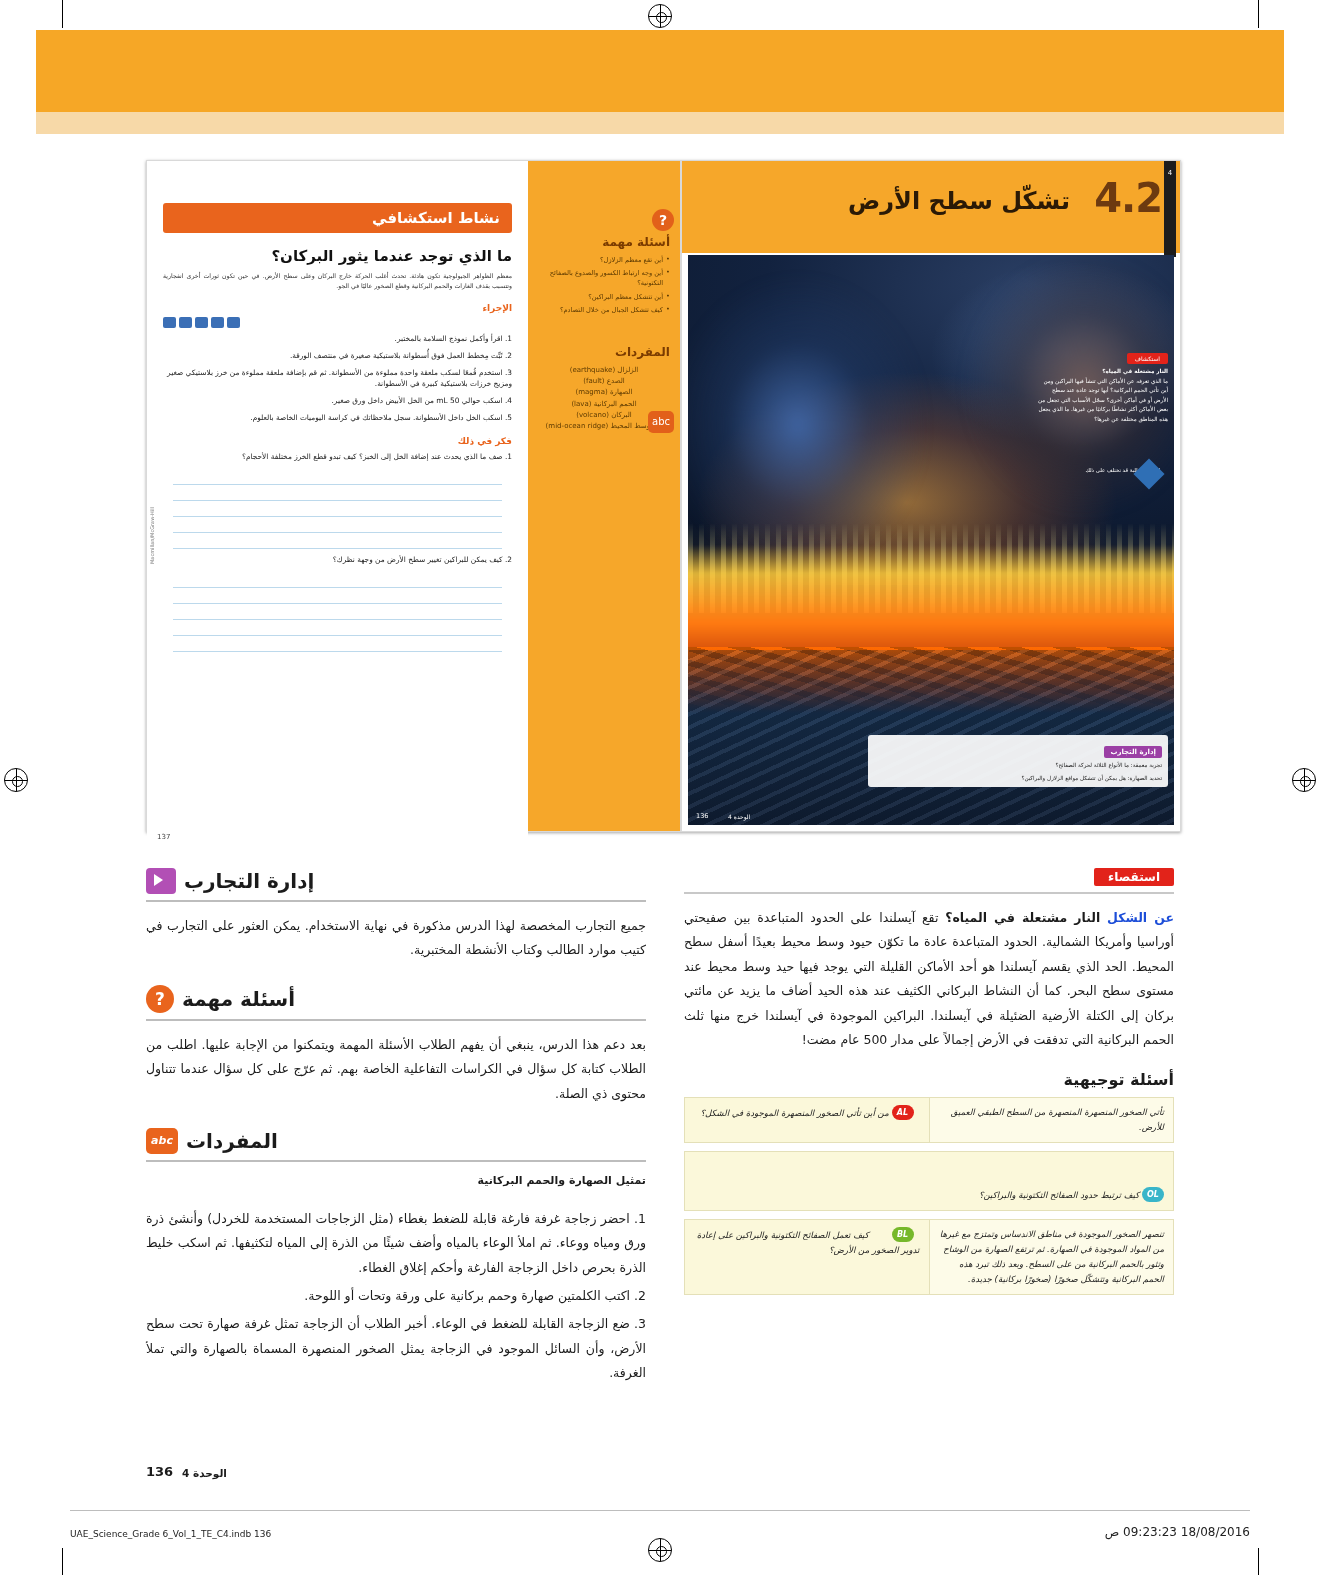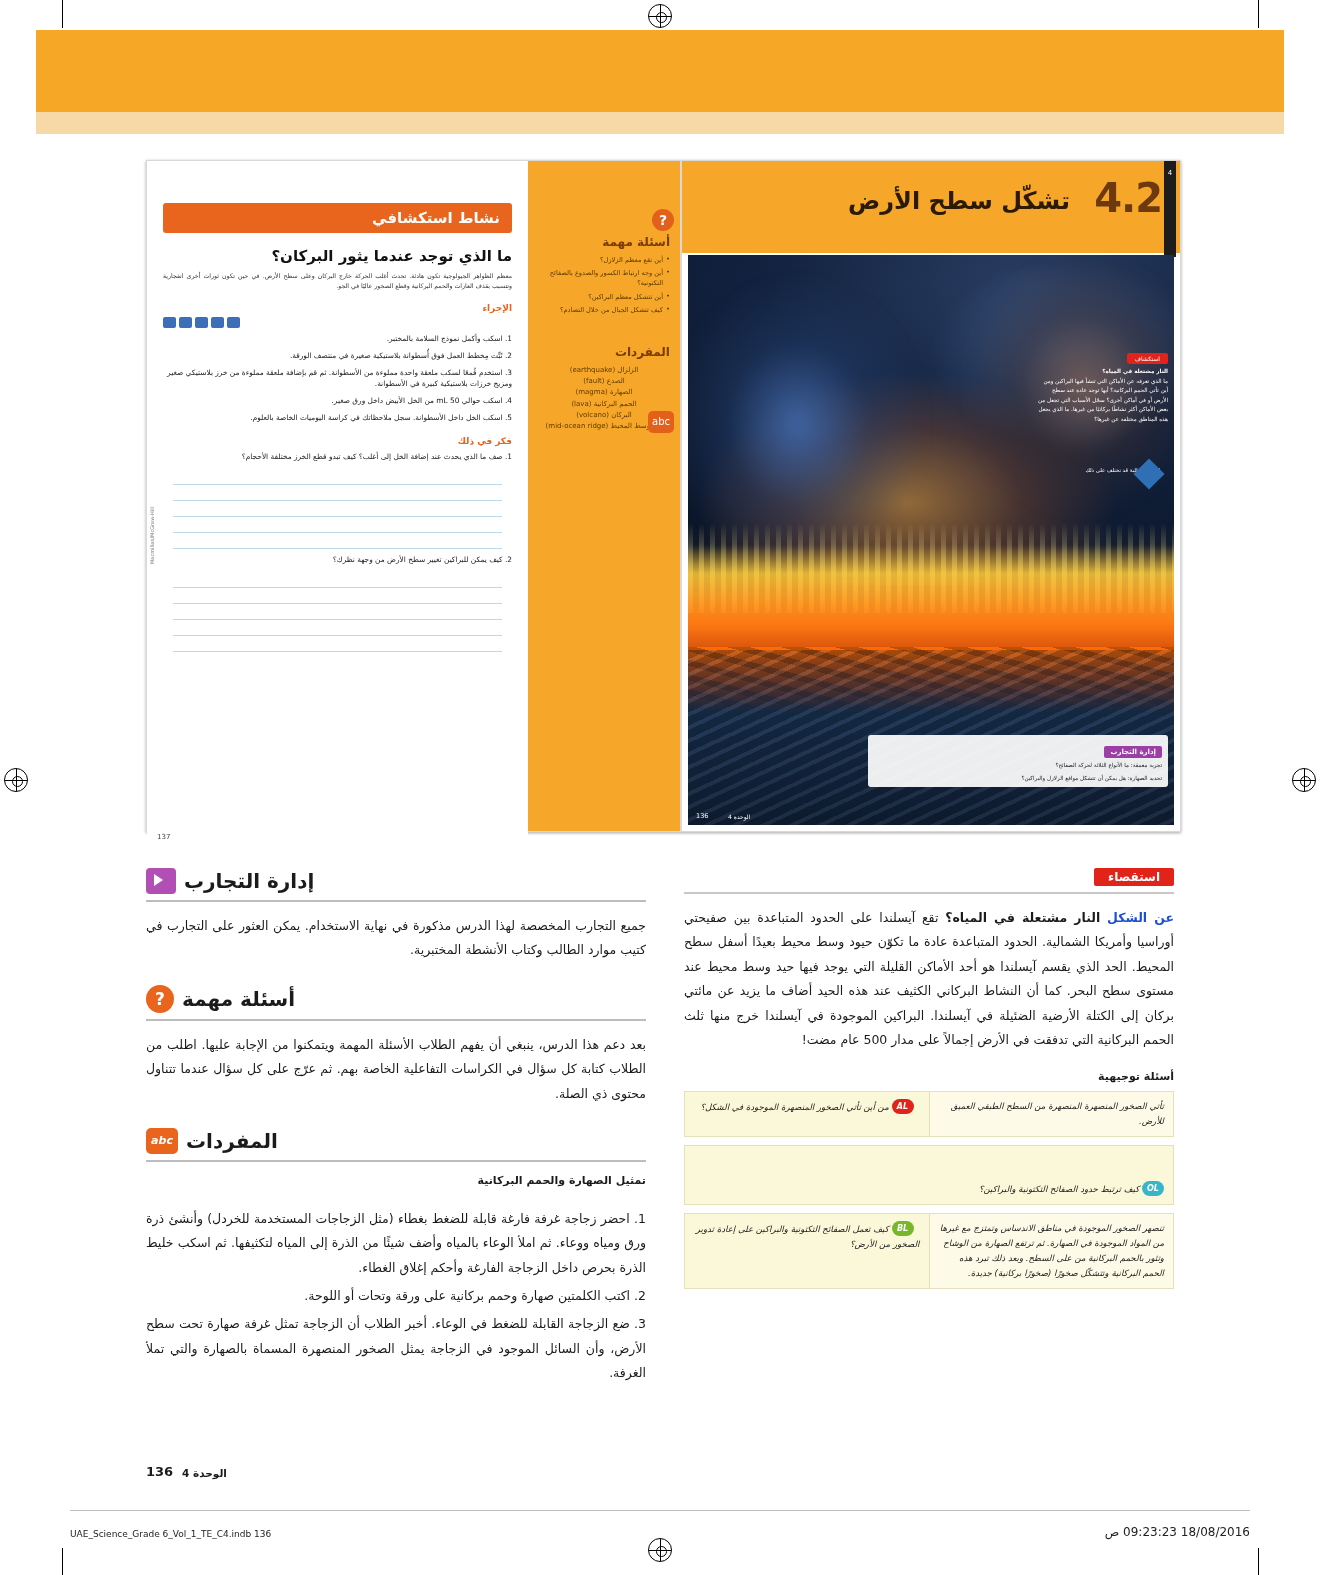--- a/index.html
+++ b/index.html
@@ -88,28 +88,28 @@
   
   .colR{position:absolute;right:146px;top:868px;width:490px;}
   .colL{position:absolute;left:146px;top:868px;width:500px;}
 
   .hdr-pink{display:flex;justify-content:flex-start;}
   .pink-tag{background:#e2231a;color:#fff;font-size:12px;font-weight:bold;padding:2px 14px;border-radius:2px;}
   .rule{height:2px;background:#c8c8c8;margin:6px 0 12px 0;}
   .body-ar{font-size:12.5px;line-height:1.95;text-align:justify;color:#1b1b1b;}
   .accent{color:#1d4ed8;font-weight:bold;}
 
-  .subhead{font-size:11px;font-weight:bold;margin:18px 0 8px 0;text-align:right;}
+  .subhead{font-size:16px;font-weight:bold;margin:18px 0 8px 0;text-align:right;}
   .qrow{display:flex;gap:0;border:1px solid #e4e0b8;background:#fbf8da;margin-bottom:8px;}
   .qrow .qcell{flex:1 1 50%;padding:7px 9px;font-size:8.6px;line-height:1.75;text-align:right;font-style:italic;}
   .qrow .qleft{background:#fdfbe8;border-left:1px solid #e4e0b8;}
   .lvl{display:inline-block;min-width:22px;height:15px;line-height:15px;border-radius:8px;color:#fff;font-size:8px;font-weight:bold;text-align:center;margin-right:6px;vertical-align:1px;}
   .lvl.al{background:#e2231a;}
   .lvl.ol{background:#39b5c9;margin-top:28px;}
-  .lvl.bl{background:#76b82a;}
+  .lvl.bl{background:#76b82a;margin-left:20px;}
 
   
   .title-lab{display:flex;align-items:center;justify-content:flex-start;gap:8px;}
   .title-lab h2{margin:0;font-size:20px;font-weight:bold;}
   .icon-sq{width:30px;height:26px;background:#b24fb5;border-radius:4px;position:relative;}
   .icon-sq:after{content:"";position:absolute;left:8px;top:6px;width:0;height:0;border-left:9px solid #fff;border-top:6px solid transparent;border-bottom:6px solid transparent;}
   .icon-circ{width:28px;height:28px;border-radius:50%;background:#e9641d;color:#fff;font-size:17px;font-weight:bold;text-align:center;line-height:28px;}
   .icon-abc{width:32px;height:26px;border-radius:5px;background:#e9641d;color:#fff;font-size:11px;font-weight:bold;text-align:center;line-height:26px;font-style:italic;}
   .l-rule{height:2px;background:#bdbdbd;margin:6px 0 12px 0;}
   .ol{margin:6px 0 0 0;padding:0;list-style:none;}
@@ -157,28 +157,28 @@
         <div class="act-title">ما الذي توجد عندما يثور البركان؟</div>
         <div class="act-para">معظم الظواهر الجيولوجية تكون هادئة. تحدث أغلب الحركة خارج البركان وعلى سطح الأرض. في حين تكون ثورات أخرى انفجارية وتتسبب بقذف الغازات والحمم البركانية وقطع الصخور عاليًا في الجو.</div>
         <div class="act-sub">الإجراء</div>
         <div class="icons">
           <i></i>
           <i></i>
           <i></i>
           <i></i>
           <i></i>
         </div>
-        <div class="step">1. <span>اسكب وأكمل نموذج السلامة بالمختبر.</span></div>
+        <div class="step">1. <span>اقرأ وأكمل نموذج السلامة بالمختبر.</span></div>
         <div class="step">2. <span>ثَبِّت مِخطط العمل فوق أُسطوانة بلاستيكية صغيرة في منتصف الورقة.</span></div>
         <div class="step">3. <span>استخدم قُمعًا لسكب ملعقة واحدة مملوءة من الأسطوانة. ثم قم بإضافة ملعقة مملوءة من خرز بلاستيكي صغير ومزيج خرزات بلاستيكية كبيرة في الأسطوانة.</span></div>
         <div class="step">4. <span>اسكب حوالي 50 mL من الخل الأبيض داخل ورق صغير.</span></div>
         <div class="step">5. <span>اسكب الخل داخل الأسطوانة. سجل ملاحظاتك في كراسة اليوميات الخاصة بالعلوم.</span></div>
 
         <div class="act-sub">فكر في ذلك</div>
-        <div class="step">1. <span>صف ما الذي يحدث عند إضافة الخل إلى أغلب؟ كيف تبدو قطع الخرز مختلفة الأحجام؟</span></div>
+        <div class="step">1. <span>صف ما الذي يحدث عند إضافة الخل إلى الخبز؟ كيف تبدو قطع الخرز مختلفة الأحجام؟</span></div>
         <div class="lines">
           <div></div>
             <div></div>
             <div></div>
             <div></div>
             <div></div>
         </div>
         <div class="step">2. <span>كيف يمكن للبراكين تغيير سطح الأرض من وجهة نظرك؟</span></div>
         <div class="lines">
           <div></div>

